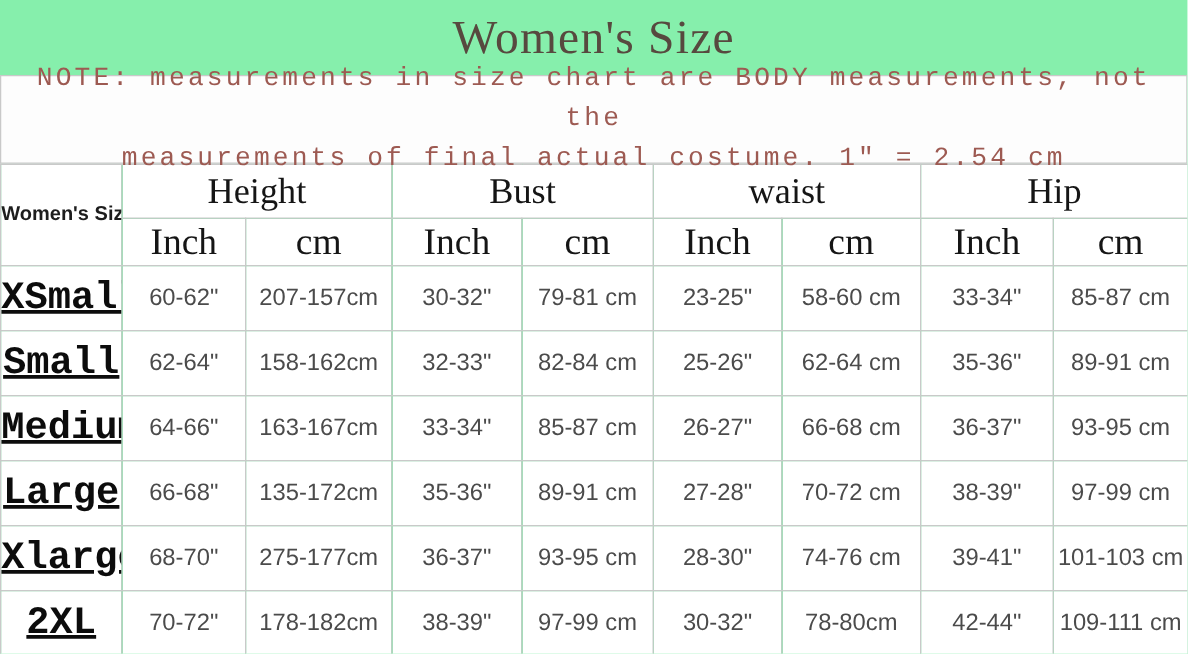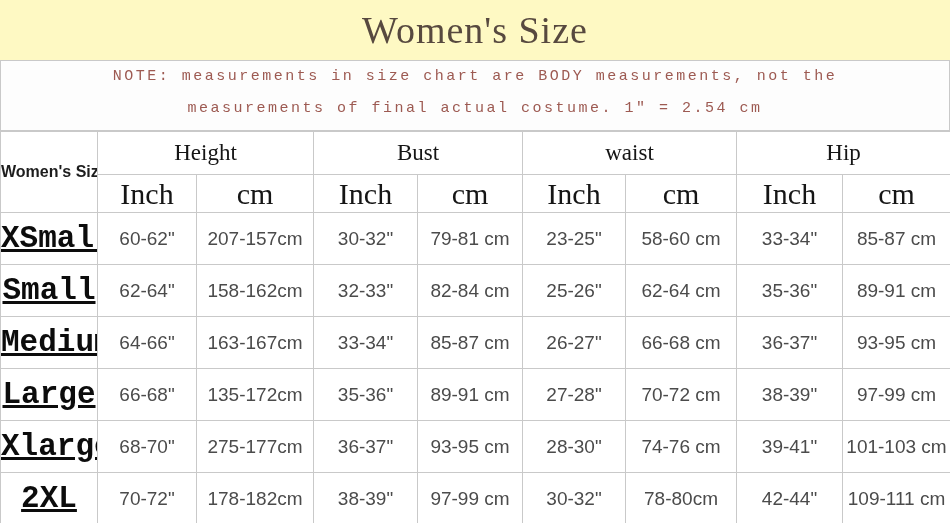--- a/index.html
+++ b/index.html
@@ -1,20 +1,20 @@
 <!DOCTYPE html>
 <html><head>
 <meta charset="utf-8">
 <style>
   html, body { margin: 0; padding: 0; background: #ffffff; }
   .page {
     position: relative;
     width: 950px;
     height: 523px;
-    background: #fef9c3;
+    background: #86efac;
     overflow: hidden;
     font-family: "Liberation Sans", sans-serif;
   }
   .title {
     height: 60px;
     margin: 0;
     display: flex;
     align-items: center;
     justify-content: center;
     font-family: "Liberation Serif", serif;
@@ -23,24 +23,24 @@
     color: #57493f;
     letter-spacing: 1px;
   }
   .note-box {
     box-sizing: border-box;
     height: 71px;
     border: 1px solid #c9c9c9;
     background: #fdfdfd;
     display: flex;
     flex-direction: column;
-    justify-content: flex-start;
+    justify-content: center;
     text-align: center;
     font-family: "Liberation Mono", monospace;
-    font-size: 15px;
+    font-size: 21px;
     letter-spacing: 2.5px;
     color: #9d5a52;
     line-height: 32px;
   }
   table.size-table {
     width: 950px;
     border-collapse: collapse;
     table-layout: fixed;
   }
   table.size-table th, table.size-table td {
@@ -57,21 +57,21 @@
     font-weight: bold;
     font-size: 16px;
     color: #1d1d1d;
     white-space: normal;
     line-height: 20px;
   }
   .group-header {
     height: 42px;
     font-family: "Liberation Serif", serif;
     font-weight: normal;
-    font-size: 23px;
+    font-size: 29px;
     color: #151515;
   }
   .sub-header {
     height: 37px;
     font-family: "Liberation Serif", serif;
     font-weight: normal;
     font-size: 30px;
     color: #151515;
   }
   .size-label {

